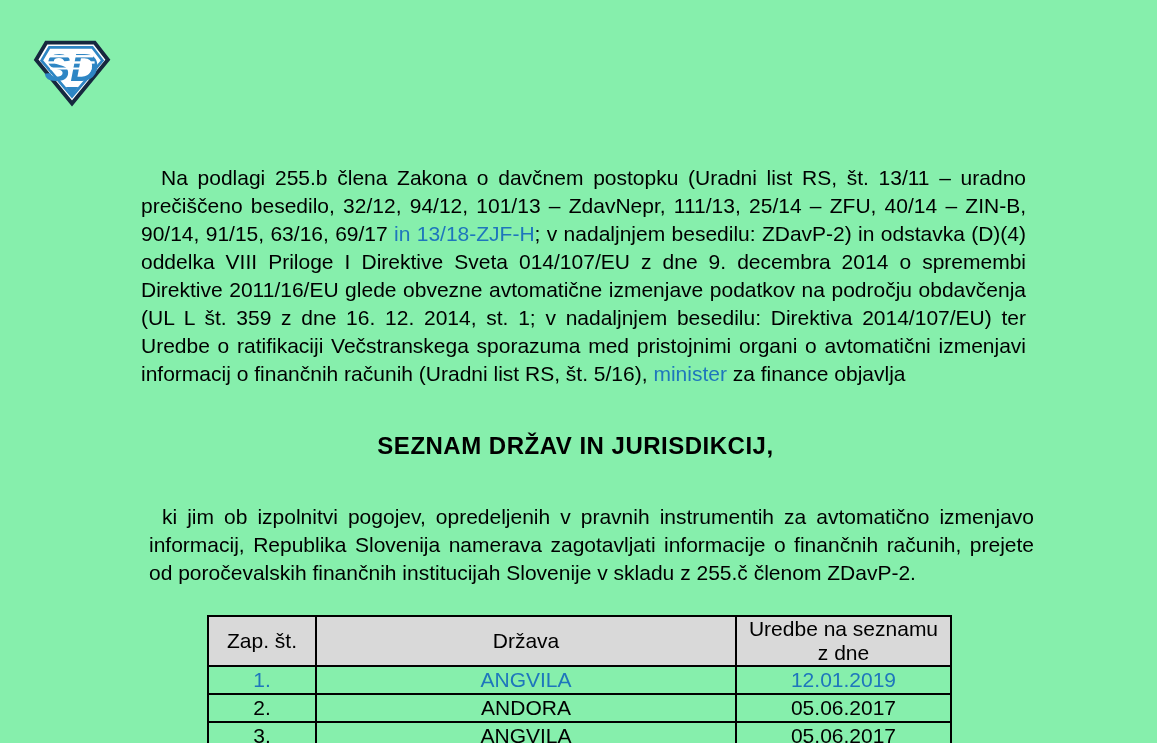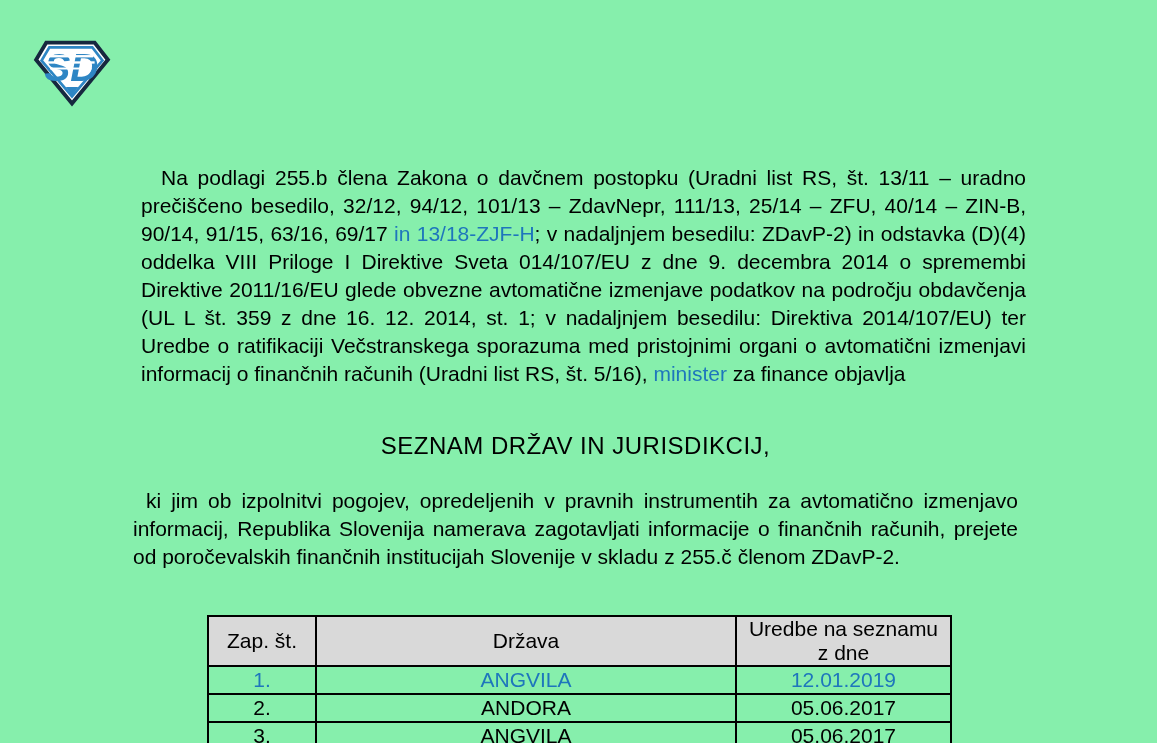--- a/index.html
+++ b/index.html
@@ -12,25 +12,25 @@
     color:#000000;
   }
   .logo{position:absolute;left:33px;top:38px;width:78px;height:70px;}
   p.intro{
     position:absolute;left:133px;top:156px;width:885px;margin:8px;
     font-size:21px;line-height:28px;text-align:justify;text-indent:20px;
   }
   .blue-link{color:#1E76BC;text-decoration:none;cursor:pointer;}
   h1.title{
     position:absolute;left:133px;top:431px;width:885px;margin:0;
-    font-size:24px;line-height:29px;text-align:center;font-weight:normal;
+    font-size:24px;line-height:29px;text-align:center;font-weight:bold;
     letter-spacing:0.5px;
   }
   p.cond{
-    position:absolute;left:133px;top:487px;width:885px;margin:0;
+    position:absolute;left:133px;top:487px;width:885px;margin:16px;
     font-size:21px;line-height:28px;text-align:justify;text-indent:13px;
   }
   table.countries{
     position:absolute;left:207px;top:615px;
     border-collapse:collapse;table-layout:fixed;
     font-size:21px;
   }
   table.countries th,
   table.countries td{
     border:2px solid #000000;

